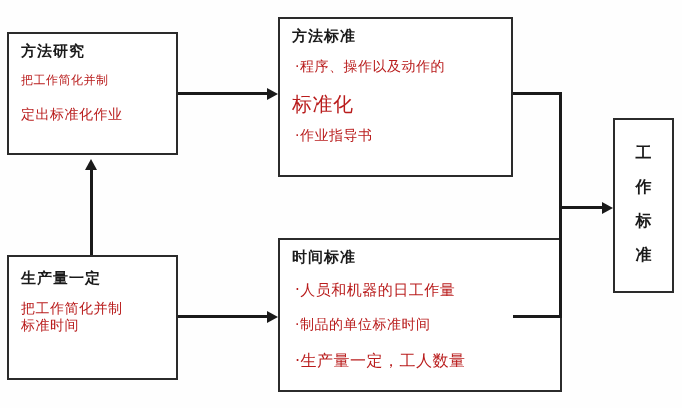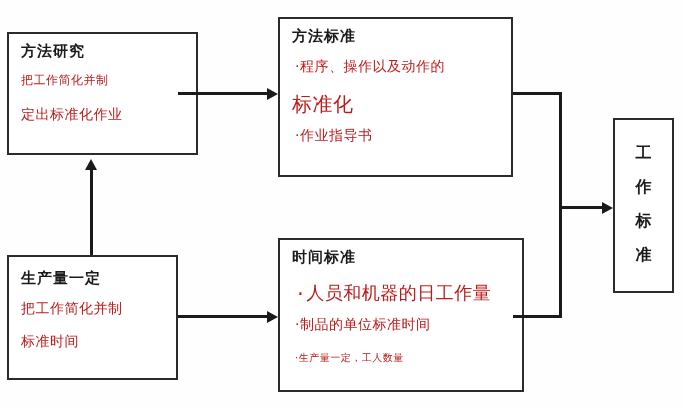--- a/index.html
+++ b/index.html
@@ -25,44 +25,44 @@
     font-weight: bold;
     color: #1a1a1a;
     letter-spacing: 1px;
   }
   .box-line {
     color: #b91c1c;
     letter-spacing: 0.5px;
   }
 
   
-  #box-method-study { left: 7px; top: 32px; width: 191px; height: 123px; }
+  #box-method-study { left: 7px; top: 32px; width: 171px; height: 123px; }
   #box-method-study .box-title { position: absolute; left: 12px; top: 8px; font-size: 15px; }
   #box-method-study .l1 { position: absolute; left: 12px; top: 38px; font-size: 12px; }
   #box-method-study .l2 { position: absolute; left: 12px; top: 72px; font-size: 14px; }
 
   
   #box-work-measurement { left: 7px; top: 255px; width: 171px; height: 125px; }
   #box-work-measurement .box-title { position: absolute; left: 12px; top: 12px; font-size: 15px; }
   #box-work-measurement .l1 { position: absolute; left: 12px; top: 43px; font-size: 14px; }
-  #box-work-measurement .l2 { position: absolute; left: 12px; top: 76px; font-size: 14px; text-align: center; }
+  #box-work-measurement .l2 { position: absolute; left: 12px; top: 60px; font-size: 14px; text-align: center; }
 
   
   #box-method-standard { left: 278px; top: 17px; width: 235px; height: 160px; }
   #box-method-standard .box-title { position: absolute; left: 12px; top: 8px; font-size: 15px; }
   #box-method-standard .b1 { position: absolute; left: 15px; top: 39px; font-size: 14px; }
   #box-method-standard .b1b { position: absolute; left: 12px; top: 72px; font-size: 20px; }
   #box-method-standard .b2 { position: absolute; left: 15px; top: 108px; font-size: 14px; }
 
   
-  #box-time-standard { left: 278px; top: 238px; width: 246px; height: 154px; }
+  #box-time-standard { left: 278px; top: 238px; width: 284px; height: 154px; }
   #box-time-standard .box-title { position: absolute; left: 12px; top: 8px; font-size: 15px; }
-  #box-time-standard .b1 { position: absolute; left: 15px; top: 41px; font-size: 18px; font-family: Liberation Mono, monospace; }
+  #box-time-standard .b1 { position: absolute; left: 15px; top: 41px; font-size: 15px; }
   #box-time-standard .b2 { position: absolute; left: 15px; top: 76px; font-size: 14px; }
-  #box-time-standard .b3 { position: absolute; left: 15px; top: 111px; font-size: 10px; }
+  #box-time-standard .b3 { position: absolute; left: 15px; top: 111px; font-size: 16px; }
 
   
   #box-work-standard { left: 613px; top: 118px; width: 61px; height: 175px; }
   #box-work-standard .vtext {
     position: absolute;
     left: 0; right: 0; top: 16px;
     text-align: center;
     font-size: 16px;
     font-weight: bold;
     line-height: 34px;

